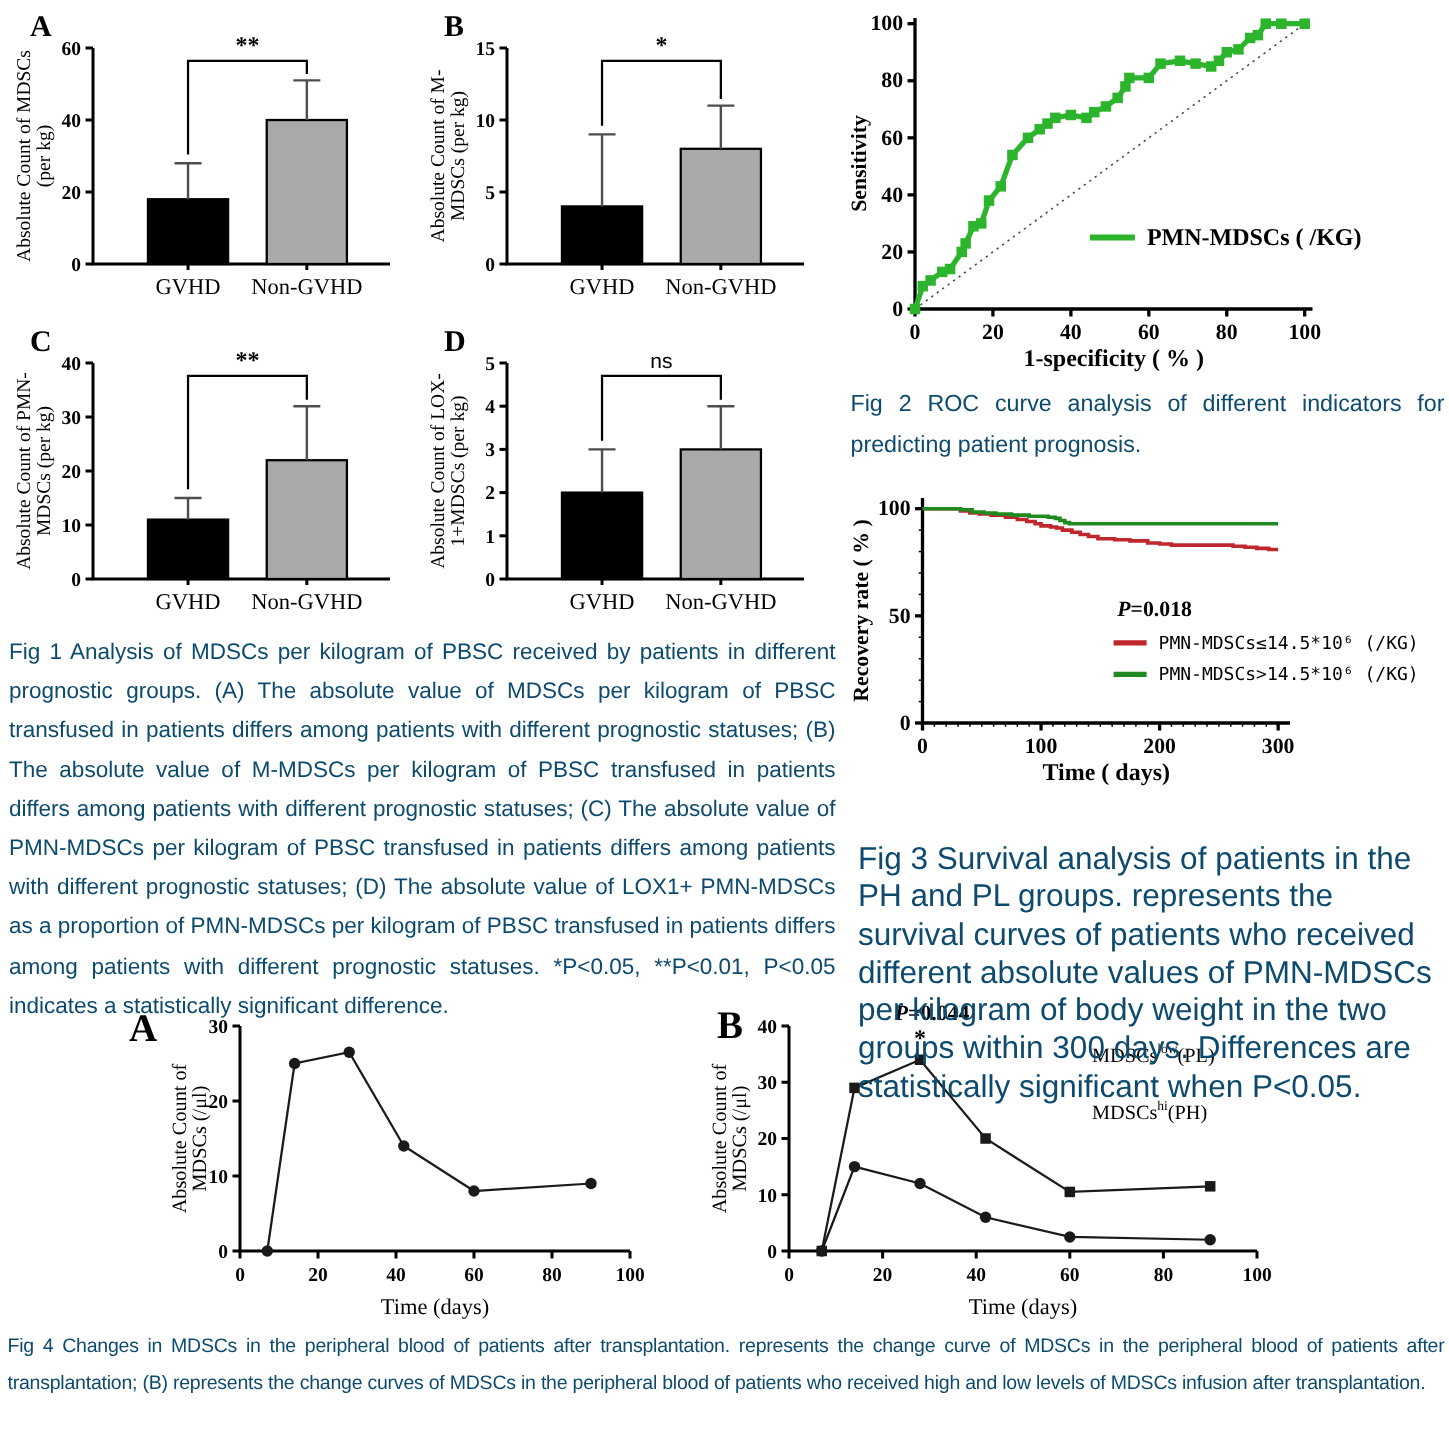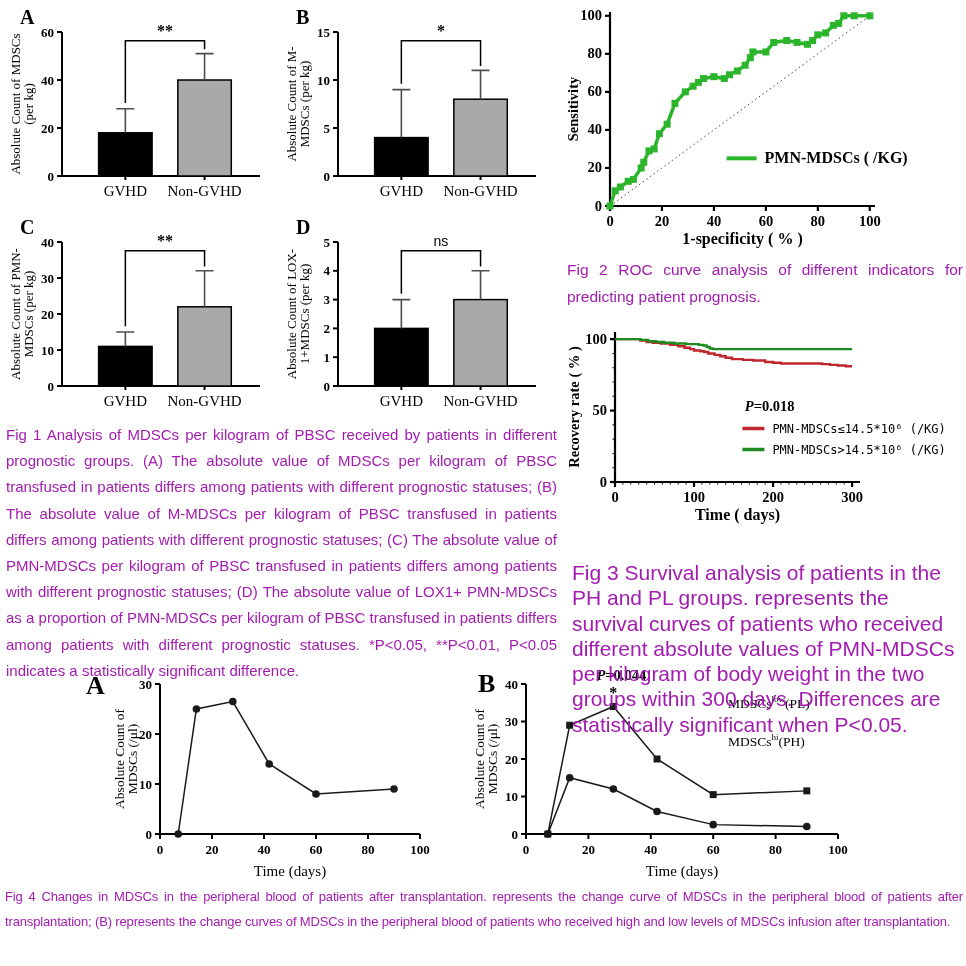--- a/index.html
+++ b/index.html
@@ -7,21 +7,21 @@
         font-family:"Liberation Sans",sans-serif;}
   svg{display:block;}
   svg text{fill:#000;}
   .cell{width:276px;height:210px;}
   #f1grid{position:absolute;left:2px;top:2px;width:552px;display:grid;
           grid-template-columns:276px 276px;grid-template-rows:210px 210px;}
   #roc-chart{position:absolute;left:560px;top:0;}
   #surv-chart{position:absolute;left:560px;top:318px;}
   #f4a{position:absolute;left:60px;top:660px;}
   #f4b{position:absolute;left:468px;top:660px;}
-  .cap{position:absolute;margin:0;color:#a21caf;text-align:justify;}
+  .cap{position:absolute;margin:0;color:#0c4a6e;text-align:justify;}
   #cap1{left:6px;top:422px;width:551px;font-size:15px;line-height:26.2px;}
   #cap2{left:567px;top:256px;width:396px;font-size:15.5px;line-height:27px;}
   #cap3{left:572px;top:560px;width:392px;font-size:21px;line-height:25.3px;text-align:left;}
   #cap4{left:5px;top:884px;width:958px;font-size:13px;line-height:25px;letter-spacing:-0.15px;}
   
   .ax{stroke:#000;stroke-width:2;fill:none;}
   .ax2{stroke:#000;stroke-width:2.2;fill:none;}
   .axthin{stroke:#000;stroke-width:1;fill:none;}
   .err{stroke:#4d4d4d;stroke-width:1.6;fill:none;}
   .diag{stroke:#444;stroke-width:1;stroke-dasharray:1.5 3;fill:none;}

